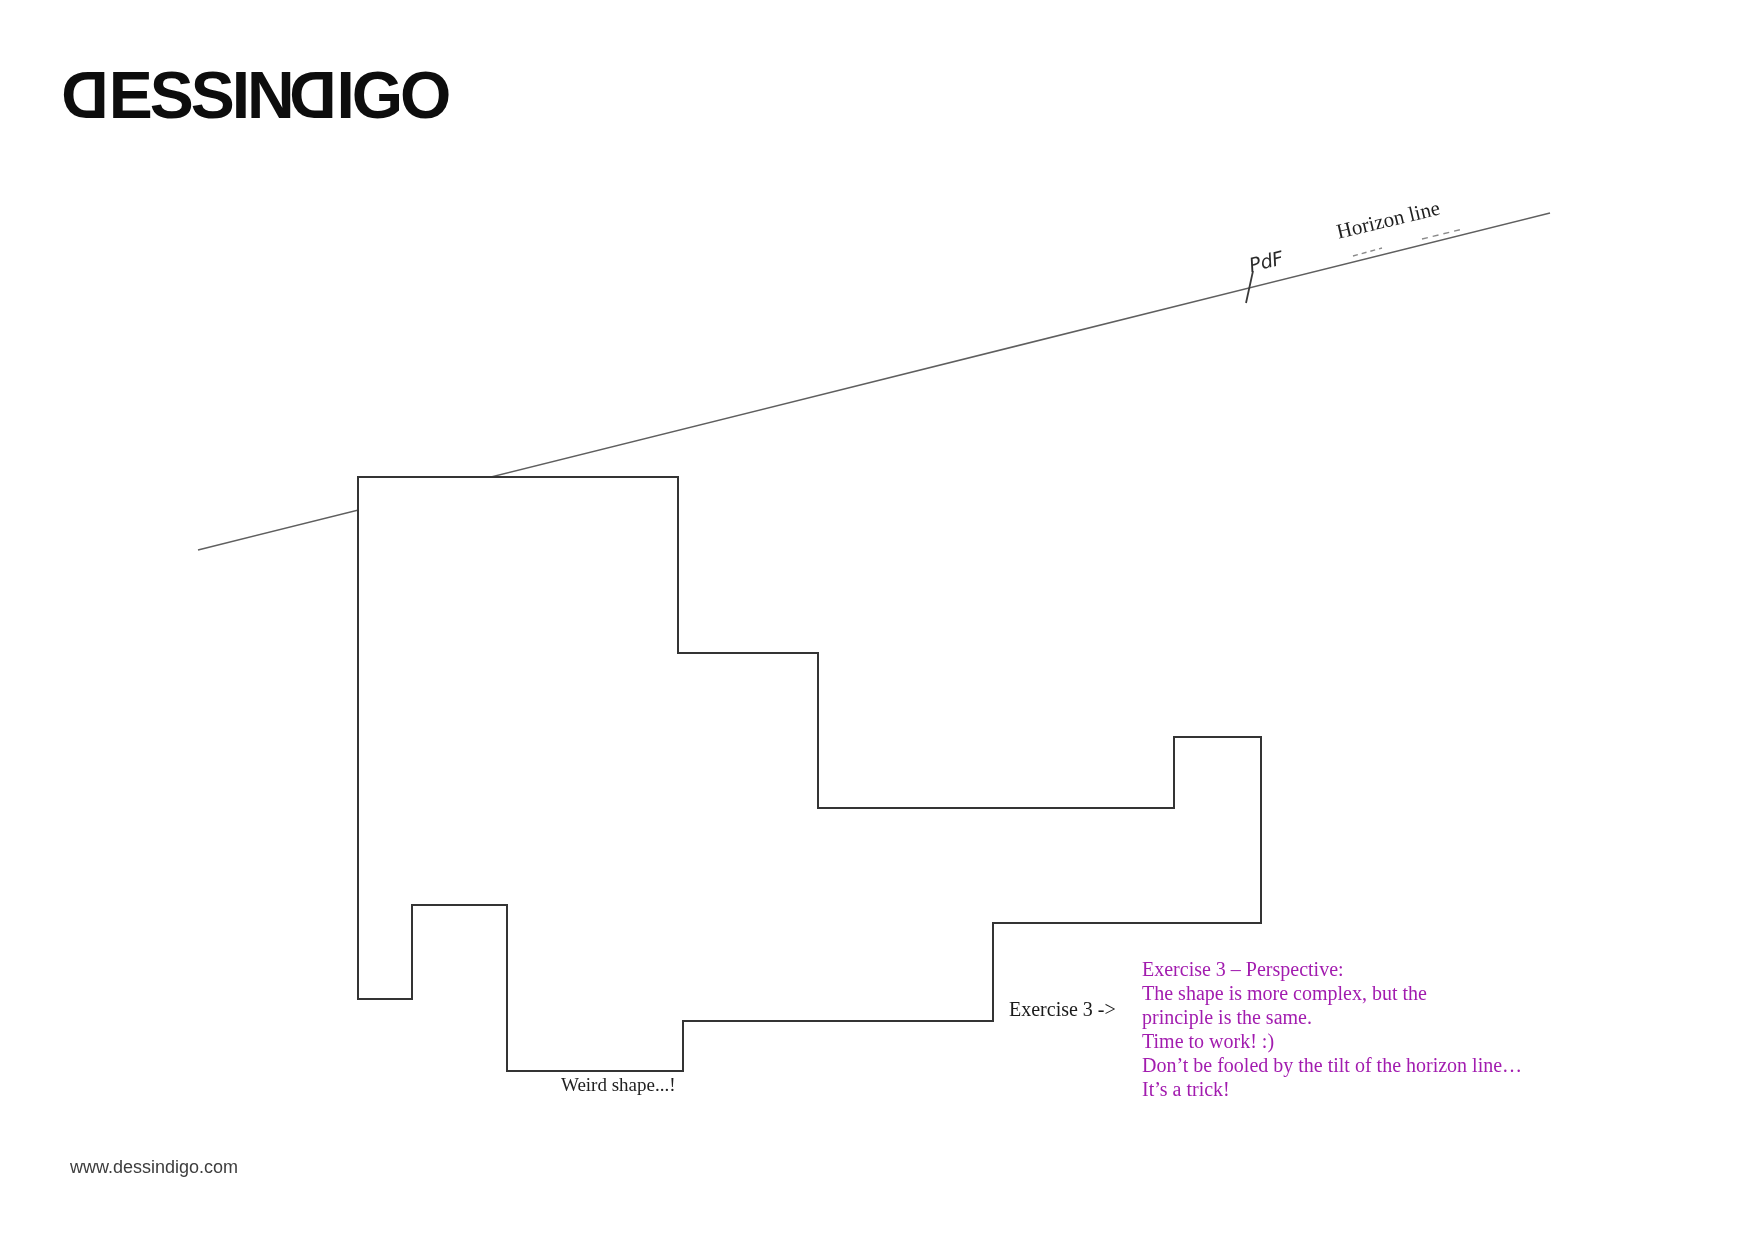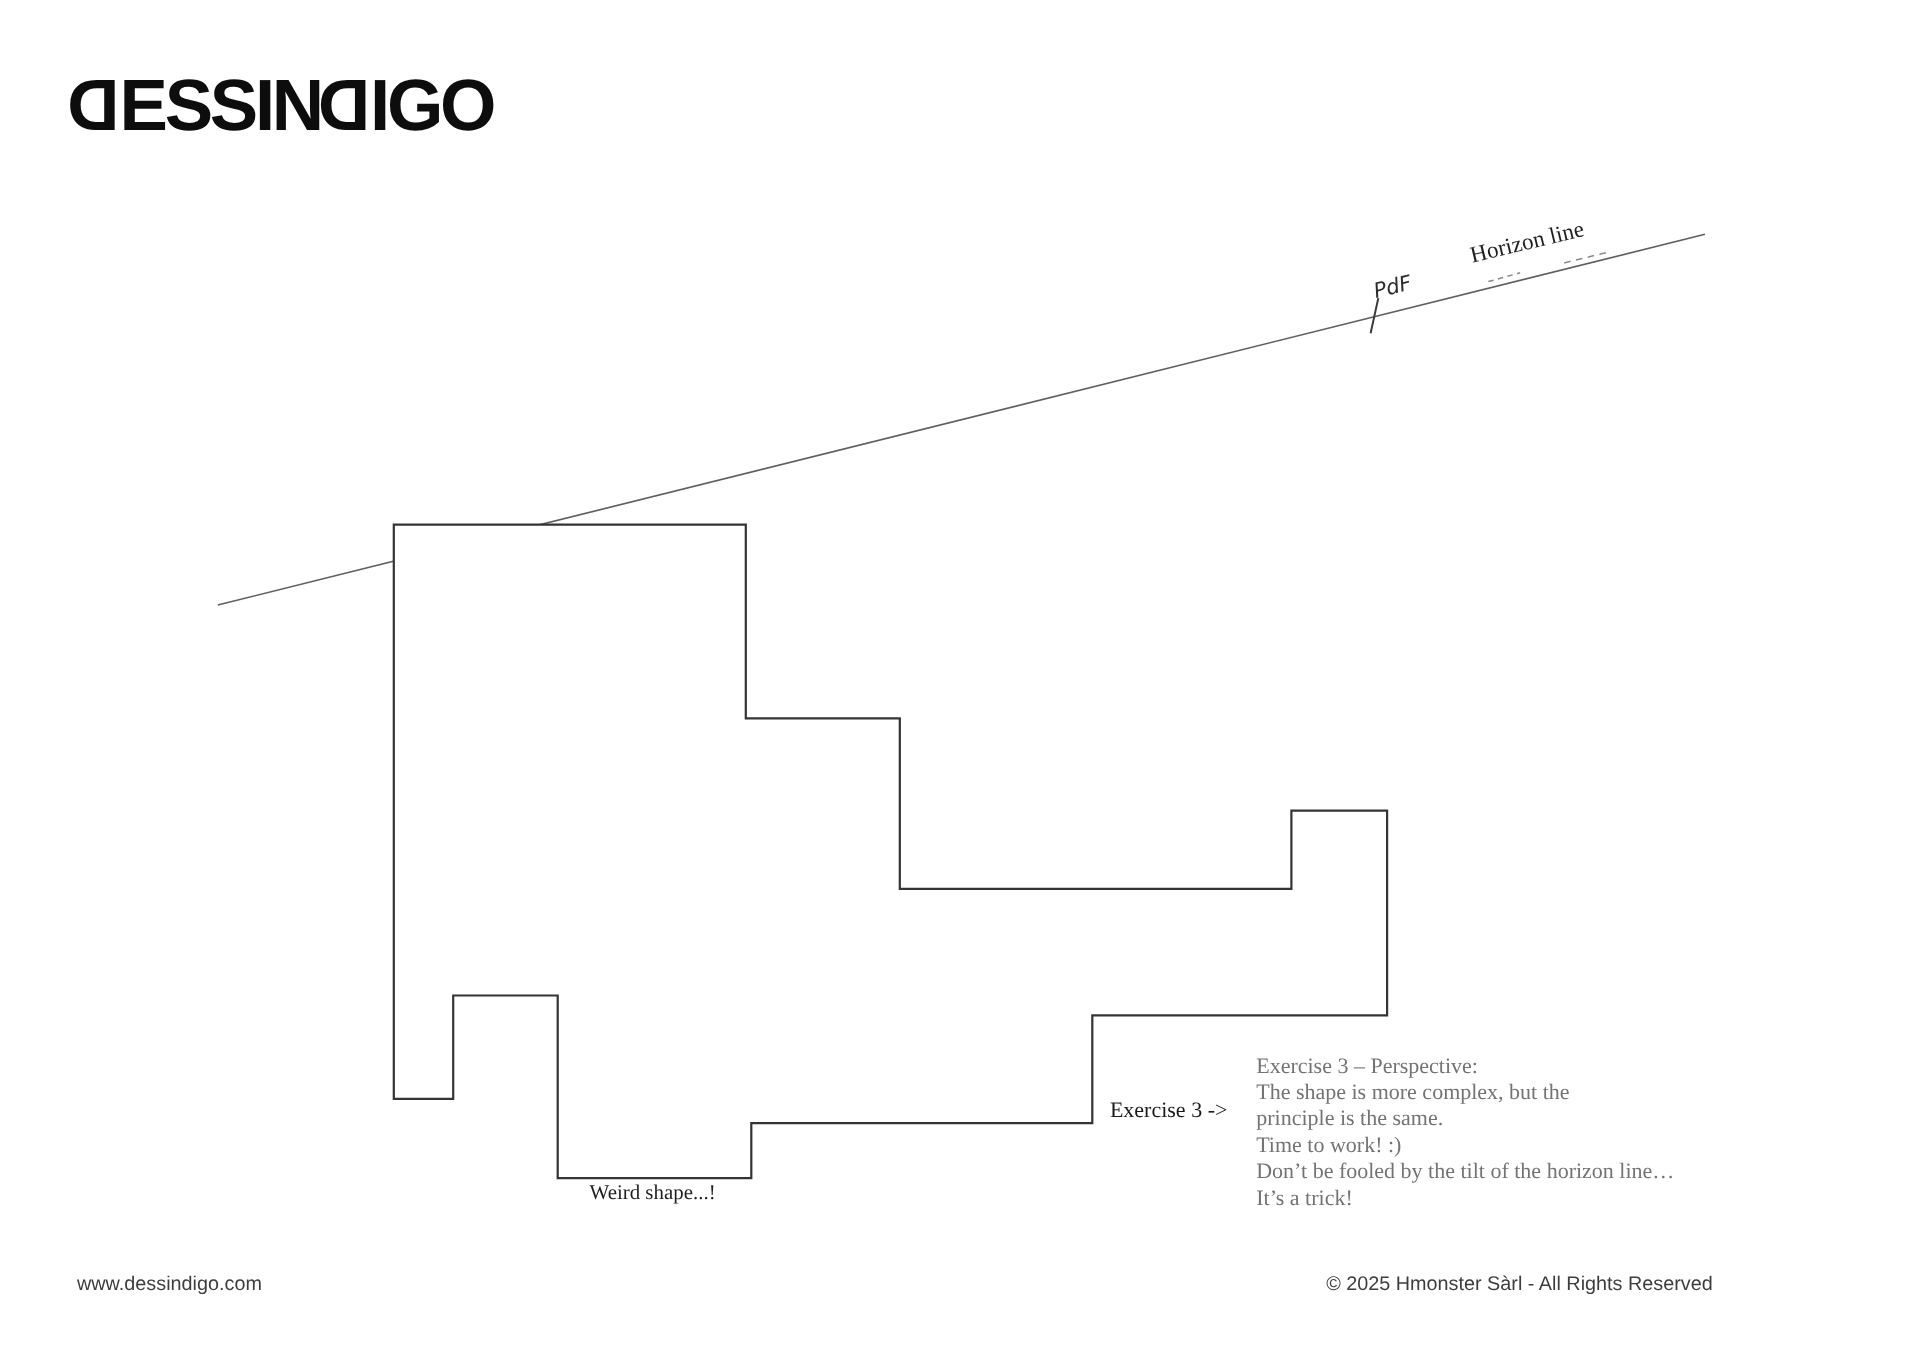--- a/index.html
+++ b/index.html
@@ -26,21 +26,21 @@
   }
   #horizon-label{
     font-size:21px;color:#1f1f1f;
     transform:rotate(-13.5deg);transform-origin:left center;
   }
   #pdf-label{
     transform:rotate(-14deg);transform-origin:left bottom;
   }
   #weird-caption{font-size:19px;color:#1f1f1f;}
   #exercise-pointer{font-size:20px;color:#1a1a1a;margin-top:38px;}
-  #exercise-text{font-size:20px;line-height:24px;color:#737373;max-width:500px;}
+  #exercise-text{font-size:20px;line-height:24px;color:#a21caf;max-width:500px;}
   .footer{
     font-family:"Liberation Sans", sans-serif;
     font-size:18px;color:#3d3d3d;line-height:28px;
   }
 </style>
 </head>
 <body>
 
 <div id="page">
 
@@ -51,28 +51,27 @@
     <polygon fill="#ffffff" stroke="#343434" stroke-width="2" points="358,477 678,477 678,653 818,653 818,808 1174,808 1174,737 1261,737 1261,923 993,923 993,1021 683,1021 683,1071 507,1071 507,905 412,905 412,999 358,999"></polygon>
     <polyline fill="none" stroke="#3a3a3a" stroke-width="1.8" points="1246,303 1253,271"></polyline>
     <polyline fill="none" stroke="#8a8a8a" stroke-width="1.4" stroke-dasharray="5,4" points="1353,256 1382,248"></polyline>
     <polyline fill="none" stroke="#8a8a8a" stroke-width="1.4" stroke-dasharray="6,5" points="1422,239 1463,229"></polyline>
   </svg>
 
   <div class="abs hand" id="pdf-label" style="left:1252px;top:254px;">PdF</div>
 
   <div class="abs" id="horizon-label" style="left:1337px;top:220px;">Horizon line</div>
 
-  <div class="abs" id="weird-caption" style="left:536px;top:1074px;">Weird shape...!</div>
+  <div class="abs" id="weird-caption" style="left:561px;top:1074px;">Weird shape...!</div>
 
   <div class="abs" id="exercise-pointer" style="left:1009px;top:960px;">Exercise 3 -&gt;</div>
 
   <div class="abs" id="exercise-text" style="left:1142px;top:957px;">Exercise 3 – Perspective:
 The shape is more complex, but the
 principle is the same.
 Time to work! :)
 Don’t be fooled by the tilt of the horizon line…
 It’s a trick!</div>
 
   <div class="abs footer" style="left:70px;top:1153px;">www.dessindigo.com</div>
 
-  <div class="abs footer" style="right:197px;top:1153px;">© 2025 Hmonster Sàrl - All Rights Reserved</div>
 
 </div>
 
 </body></html>

